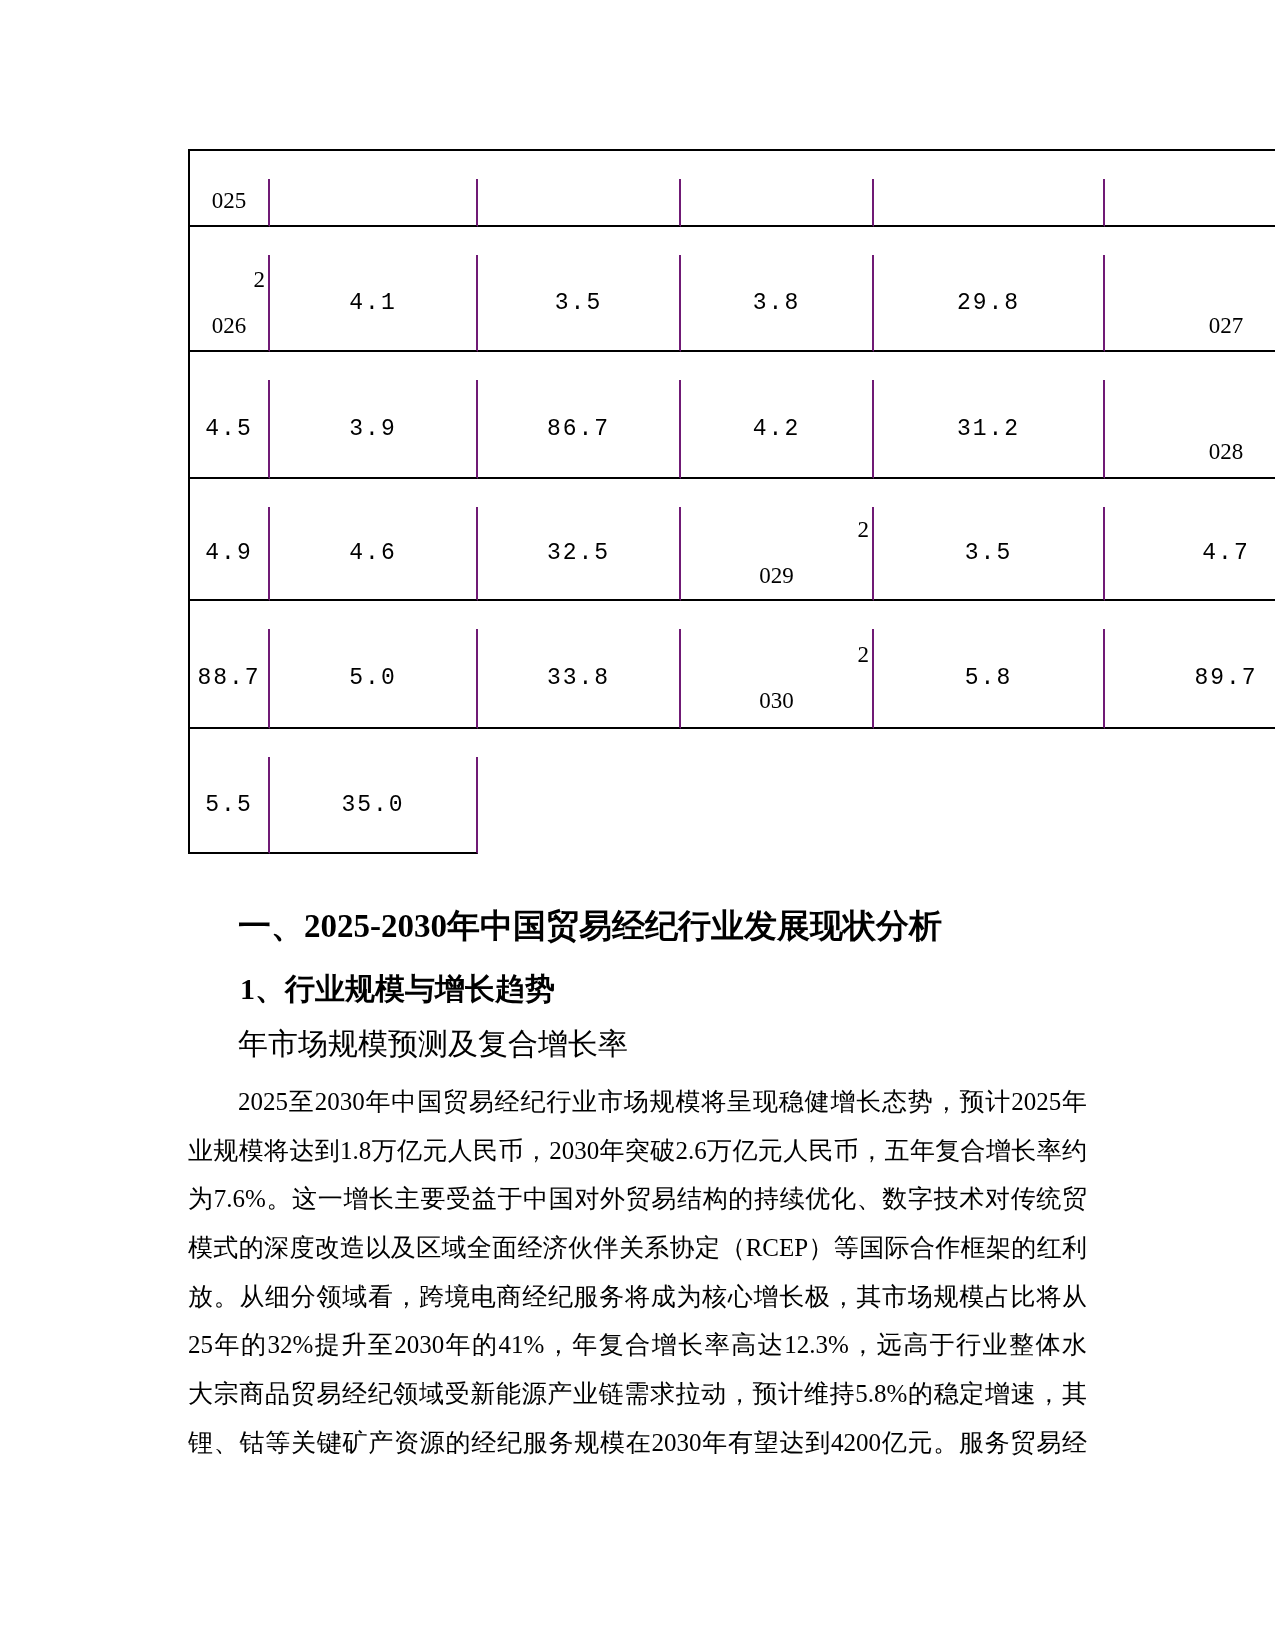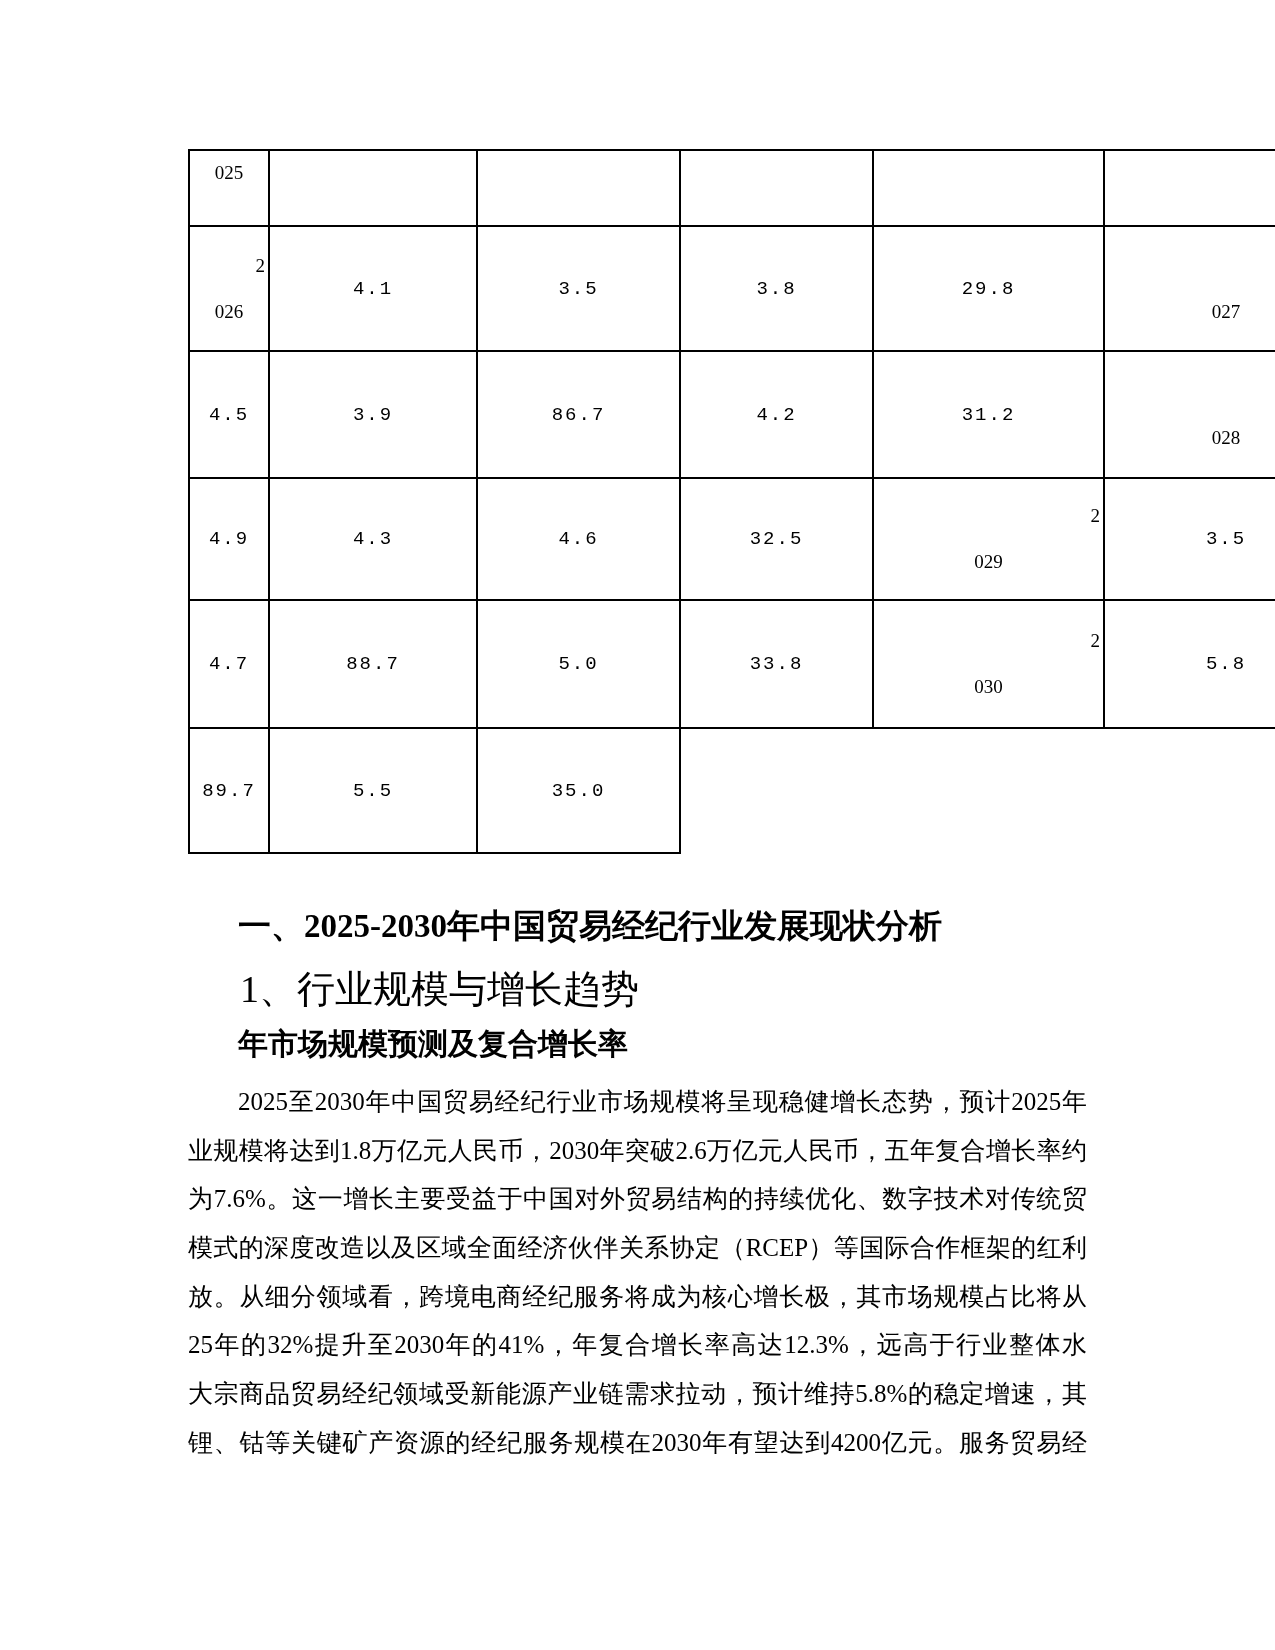--- a/index.html
+++ b/index.html
@@ -17,28 +17,29 @@
   .doc-table{
     position:absolute;left:188px;top:149px;
     display:grid;
     grid-template-columns:80px 208px 203px 193px 231px 244px;
     grid-template-rows:76px 125px 127px 122px 128px 125px;
     border-top:2px solid #000;
     border-left:2px solid #000;
   }
   .cell{
     box-sizing:border-box;
-    border-right:2px solid #000000;
+    border-right:2px solid #701a75;
     border-bottom:2px solid #000;
     display:flex;
     align-items:center;
     justify-content:center;
-    font-size:19px;
+    font-size:23px;
     line-height:46px;
     overflow:hidden;
+    margin-top:28px;
   }
   .cell.val{letter-spacing:2px;font-family:Liberation Mono, monospace;}
   .cell.year{
     flex-direction:column;
     justify-content:center;
     align-items:stretch;
     padding:0 2px;
   }
   .cell.year .yl1{text-align:right;padding-right:1px;}
   .cell.year .yl2{text-align:center;}
@@ -46,26 +47,26 @@
   .cell.year.top{justify-content:flex-start;line-height:44px;}
 
   
   .h1{
     position:absolute;left:188px;top:904px;width:1000px;
     font-size:33px;font-weight:bold;line-height:44px;
     text-indent:50px;white-space:nowrap;
   }
   .h2{
     position:absolute;left:188px;top:969px;width:900px;
-    font-size:38px;font-weight:normal;line-height:40px;
+    font-size:30px;font-weight:bold;line-height:40px;
     text-indent:52px;white-space:nowrap;
   }
   .h3{
     position:absolute;left:188px;top:1024px;width:900px;
-    font-size:30px;font-weight:bold;line-height:40px;
+    font-size:30px;font-weight:normal;line-height:40px;
     text-indent:50px;white-space:nowrap;
   }
 
   
   .para{
     position:absolute;left:188px;top:1078px;width:899px;
     font-size:25px;line-height:48.7px;
   }
   .pline{
     text-align:justify;
@@ -109,21 +110,20 @@
     <div class="cell val">3.9</div>
     <div class="cell val">86.7</div>
     <div class="cell val">4.2</div>
     <div class="cell val">31.2</div>
 
     <div class="cell year">
       <div class="yl1">2</div>
       <div class="yl2">028</div>
     </div>
     <div class="cell val">4.9</div>
-    <div class="cell val">4.3</div>
     <div class="cell val">4.6</div>
     <div class="cell val">32.5</div>
 
     <div class="cell year">
       <div class="yl1">2</div>
       <div class="yl2">029</div>
     </div>
     <div class="cell val">3.5</div>
     <div class="cell val">4.7</div>
     <div class="cell val">88.7</div>

